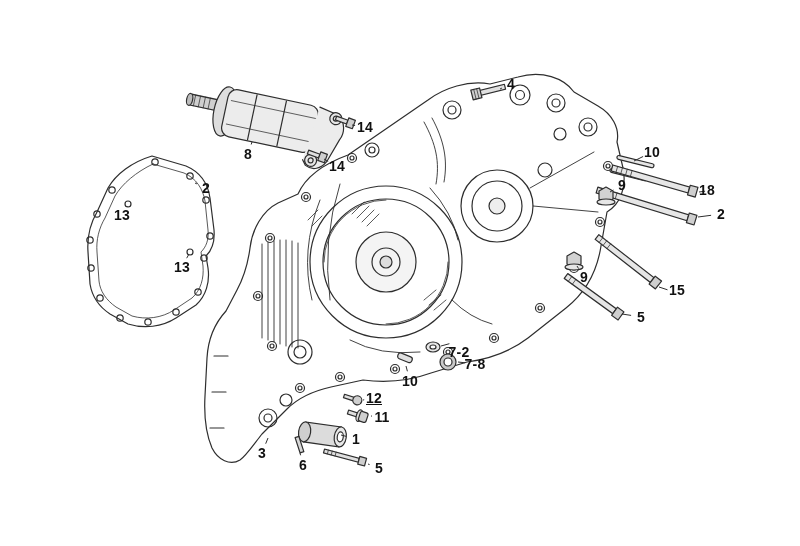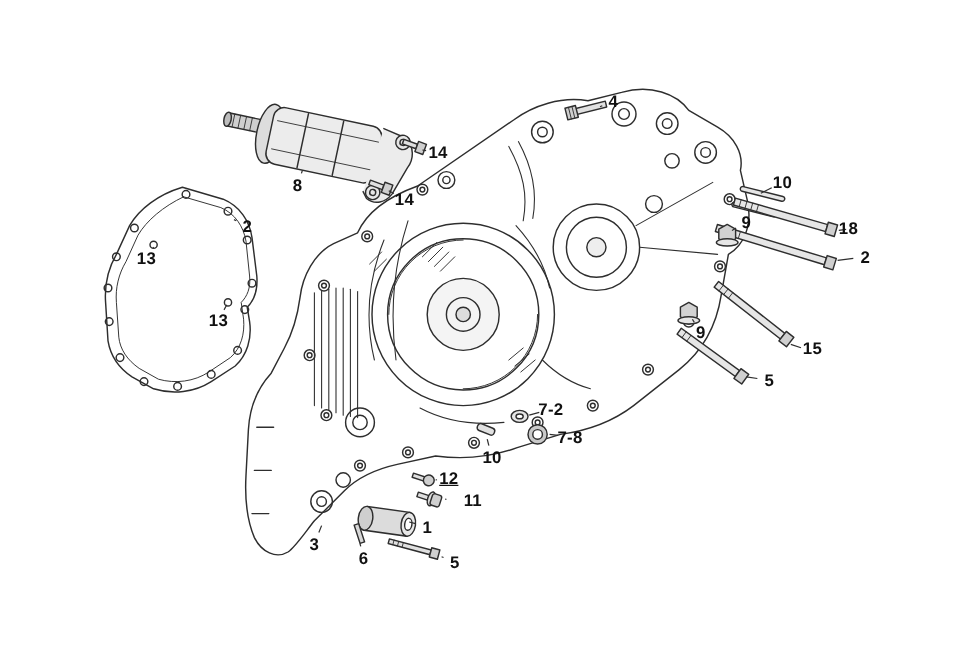--- a/index.html
+++ b/index.html
@@ -312,24 +312,24 @@
       <span class="callout" style="left: 206px; top: 188px;">2</span>
       <span class="callout" style="left: 652px; top: 152px;">10</span>
       <span class="callout" style="left: 622px; top: 185px;">9</span>
       <span class="callout" style="left: 707px; top: 190px;">18</span>
       <span class="callout" style="left: 122px; top: 215px;">13</span>
       <span class="callout" style="left: 721px; top: 214px;">2</span>
       <span class="callout" style="left: 182px; top: 267px;">13</span>
       <span class="callout" style="left: 584px; top: 277px;">9</span>
       <span class="callout" style="left: 677px; top: 290px;">15</span>
       <span class="callout" style="left: 641px; top: 317px;">5</span>
-      <span class="callout" style="left: 459px; top: 341px;">7-2</span>
+      <span class="callout" style="left: 459px; top: 352px;">7-2</span>
       <span class="callout" style="left: 475px; top: 364px;">7-8</span>
       <span class="callout" style="left: 410px; top: 381px;">10</span>
       <span class="callout" style="left: 374px; top: 398px; text-decoration: underline;">12</span>
-      <span class="callout" style="left: 382px; top: 417px; margin-left: 12px;">11</span>
+      <span class="callout" style="left: 382px; top: 417px;">11</span>
       <span class="callout" style="left: 356px; top: 439px;">1</span>
       <span class="callout" style="left: 262px; top: 453px;">3</span>
       <span class="callout" style="left: 303px; top: 465px;">6</span>
       <span class="callout" style="left: 379px; top: 468px;">5</span>
     </div>
 
 </div>
 
 </body></html>

